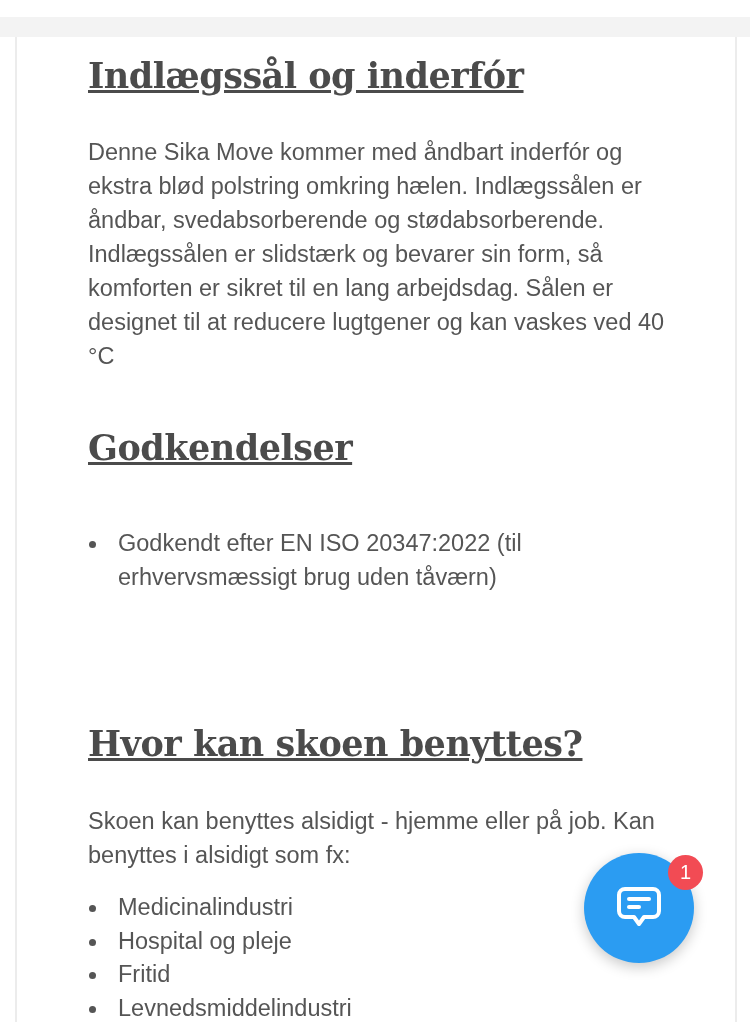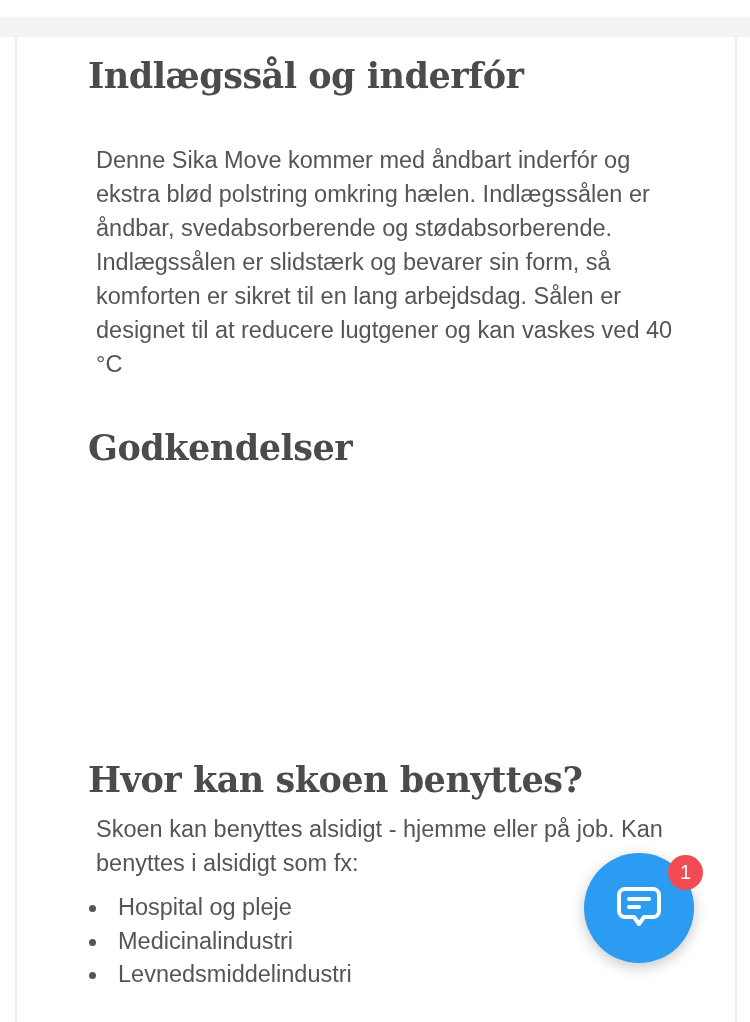--- a/index.html
+++ b/index.html
@@ -41,26 +41,27 @@
       font-family: "DejaVu Serif", "Liberation Serif", serif;
       font-weight: bold;
       color: #4b4b4b;
       font-size: 35px;
       letter-spacing: -0.5px;
       margin: 0;
       position: absolute;
       left: 88px;
       white-space: nowrap;
       line-height: 40px;
+      text-decoration: underline;
     }
     p {
       position: absolute;
       left: 88px;
       width: 590px;
-      margin: 8px;
+      margin: 0;
       font-size: 23.5px;
       line-height: 34px;
       color: #555555;
     }
     ul {
       position: absolute;
       left: 88px;
       width: 590px;
       margin: 0;
       padding: 0;
@@ -118,27 +119,29 @@
 <div class="top-white"></div>
 <div class="top-band"></div>
 
 <div class="card"></div>
 
 <h2 style="top:56px;">Indlægssål og inderfór</h2>
 <p style="top:135px;">Denne Sika Move kommer med åndbart inderfór og ekstra blød polstring omkring hælen. Indlægssålen er åndbar, svedabsorberende og stødabsorberende. Indlægssålen er slidstærk og bevarer sin form, så komforten er sikret til en lang arbejdsdag. Sålen er designet til at reducere lugtgener og kan vaskes ved 40 °C</p>
 
 <h2 style="top:428px;">Godkendelser</h2>
 <ul style="top:527px;">
+  <li>Godkendt efter EN ISO 20347:2022 (til erhvervsmæssigt brug uden tåværn)</li>
 </ul>
 
-<h2 style="top:724px;margin-top:36px;">Hvor kan skoen benyttes?</h2>
+<h2 style="top:724px;">Hvor kan skoen benyttes?</h2>
 <p style="top:804px; width:580px;">Skoen kan benyttes alsidigt - hjemme eller på job. Kan benyttes i alsidigt som fx:</p>
 <ul style="top:891px;">
+  <li>Medicinalindustri</li>
   <li>Hospital og pleje</li>
-  <li>Medicinalindustri</li>
+  <li>Fritid</li>
   <li>Levnedsmiddelindustri</li>
 </ul>
 
 <div class="chat-button">
   <span>
     <svg width="52" height="52" viewBox="0 0 52 52">
       <path d="M12 9 H40 A6 6 0 0 1 46 15 V31 A6 6 0 0 1 40 37 H31 L26 44 L21 37 H12 A6 6 0 0 1 6 31 V15 A6 6 0 0 1 12 9 Z" fill="none" stroke="#ffffff" stroke-width="4" stroke-linejoin="round"></path>
       <line x1="16" y1="19" x2="36" y2="19" stroke="#ffffff" stroke-width="4" stroke-linecap="round"></line>
       <line x1="16" y1="27" x2="26" y2="27" stroke="#ffffff" stroke-width="4" stroke-linecap="round"></line>
     </svg>

